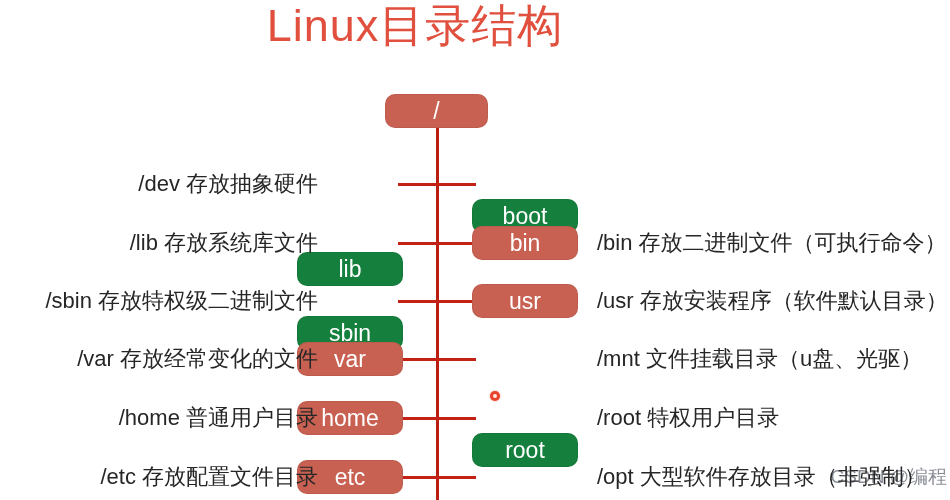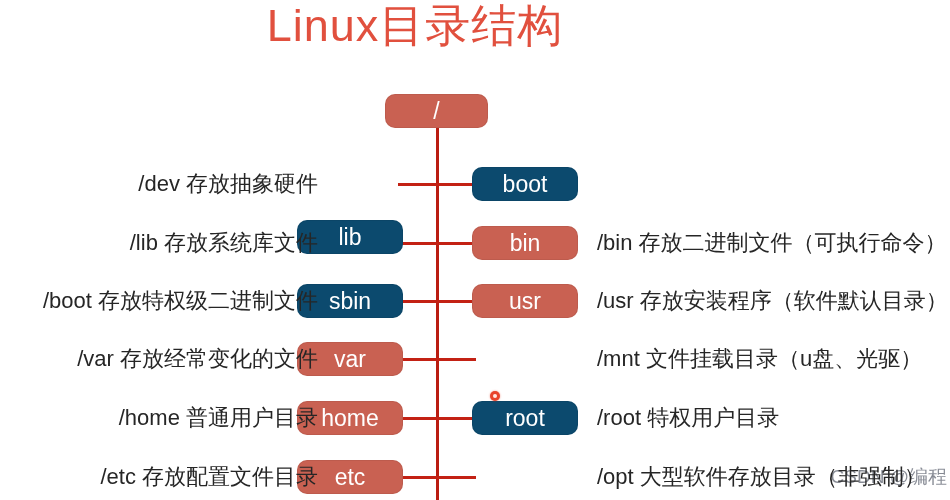--- a/index.html
+++ b/index.html
@@ -12,21 +12,21 @@
     position:absolute; top:0px; left:0; width:830px; height:58px;
     text-align:center; font-size:45px; line-height:52px; font-weight:normal;
     color:#e1503e; letter-spacing:1px;
   }
   .node {
     position:absolute; width:106px; height:34px; border-radius:10px;
     color:#ffffff; font-size:23px; display:flex; align-items:center;
     justify-content:center; z-index:3; box-shadow:inset 0 0 0 1px rgba(0,0,0,0.06);
   }
   .node.red    { background:#c96152; }
-  .node.orange { background:#0c4a6e; }
+  .node.orange { background:#15803d;margin-top:32px; }
   .root-node { left:385px; top:94px; width:103px; }
   .left-node  { left:297px; }
   .right-node { left:472px; }
   .vline {
     position:absolute; left:436px; top:126px; width:3px; height:374px;
     background:#ba1d11; z-index:1;
   }
   .hline {
     position:absolute; left:398px; width:78px; height:3px;
     background:#c32114; z-index:2;
@@ -68,21 +68,21 @@
   <div class="hline" style="top:358px"></div>
   <div class="hline" style="top:417px"></div>
   <div class="hline" style="top:476px"></div>
 
   <div class="node red root-node">
     <span>/</span>
   </div>
 
   <div class="desc left" style="top:167px">/dev 存放抽象硬件</div>
   <div class="desc left" style="top:226px">/lib 存放系统库文件</div>
-  <div class="desc left" style="top:284px">/boot 存放特权级二进制文件</div>
+  <div class="desc left" style="top:284px">/sbin 存放特权级二进制文件</div>
   <div class="desc left" style="top:342px">/var 存放经常变化的文件</div>
   <div class="desc left" style="top:401px">/home 普通用户目录</div>
   <div class="desc left" style="top:460px">/etc 存放配置文件目录</div>
 
   <div class="node orange left-node" style="top:220px">
       <span>lib</span>
     </div>
   <div class="node orange left-node" style="top:284px">
       <span>sbin</span>
     </div>

